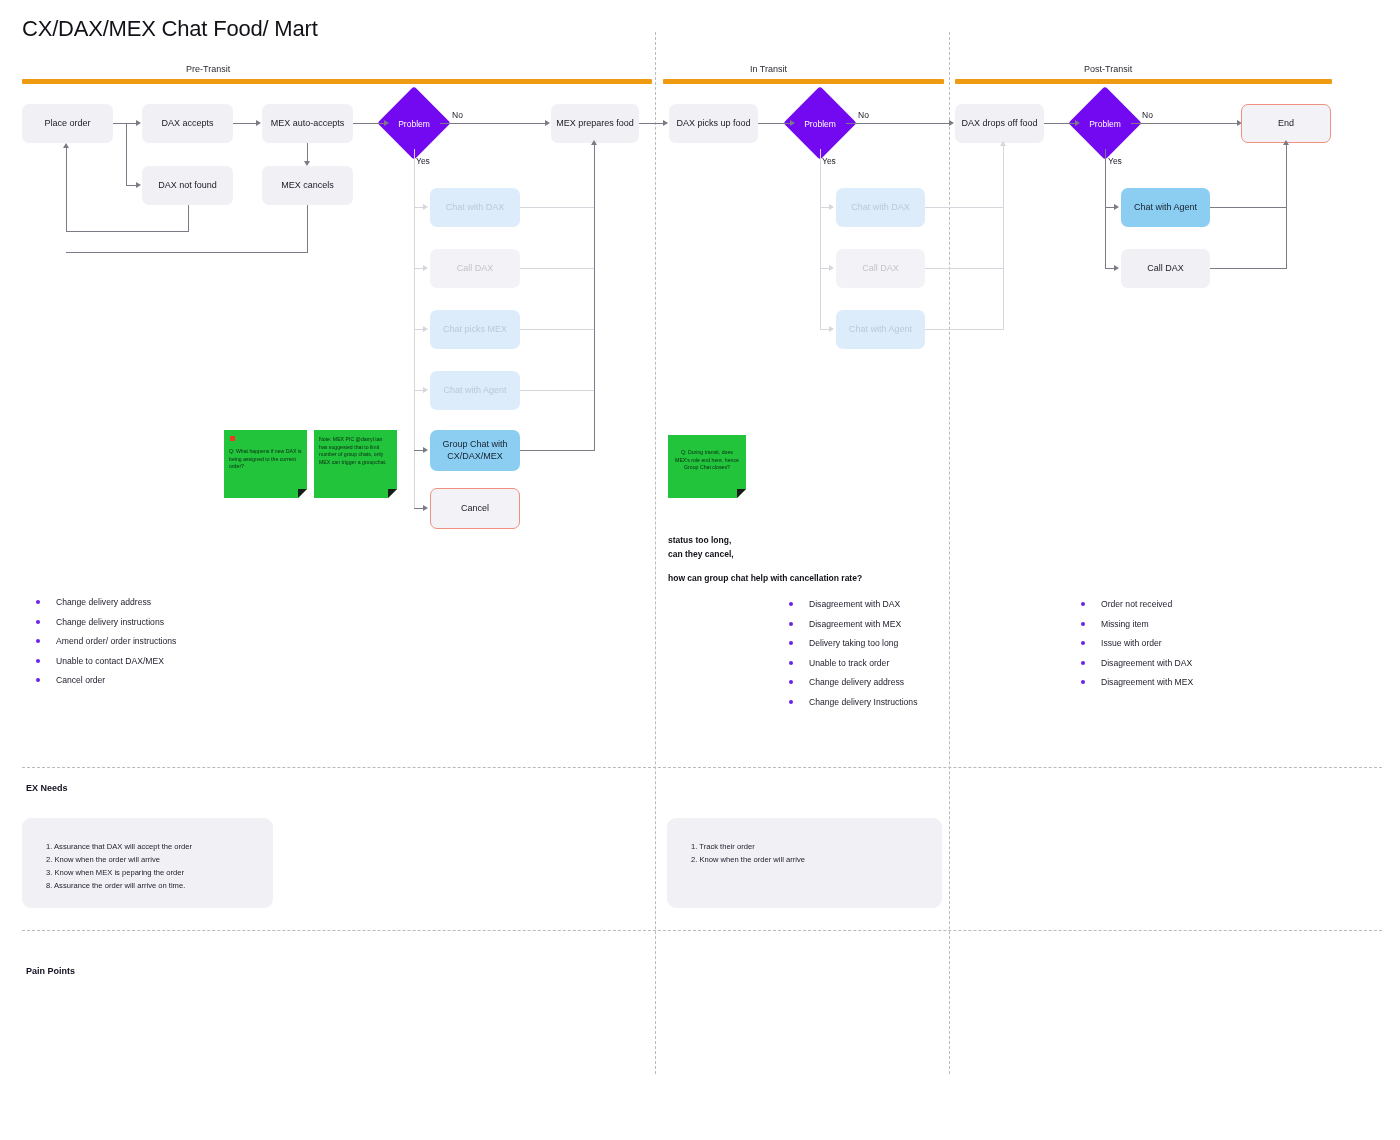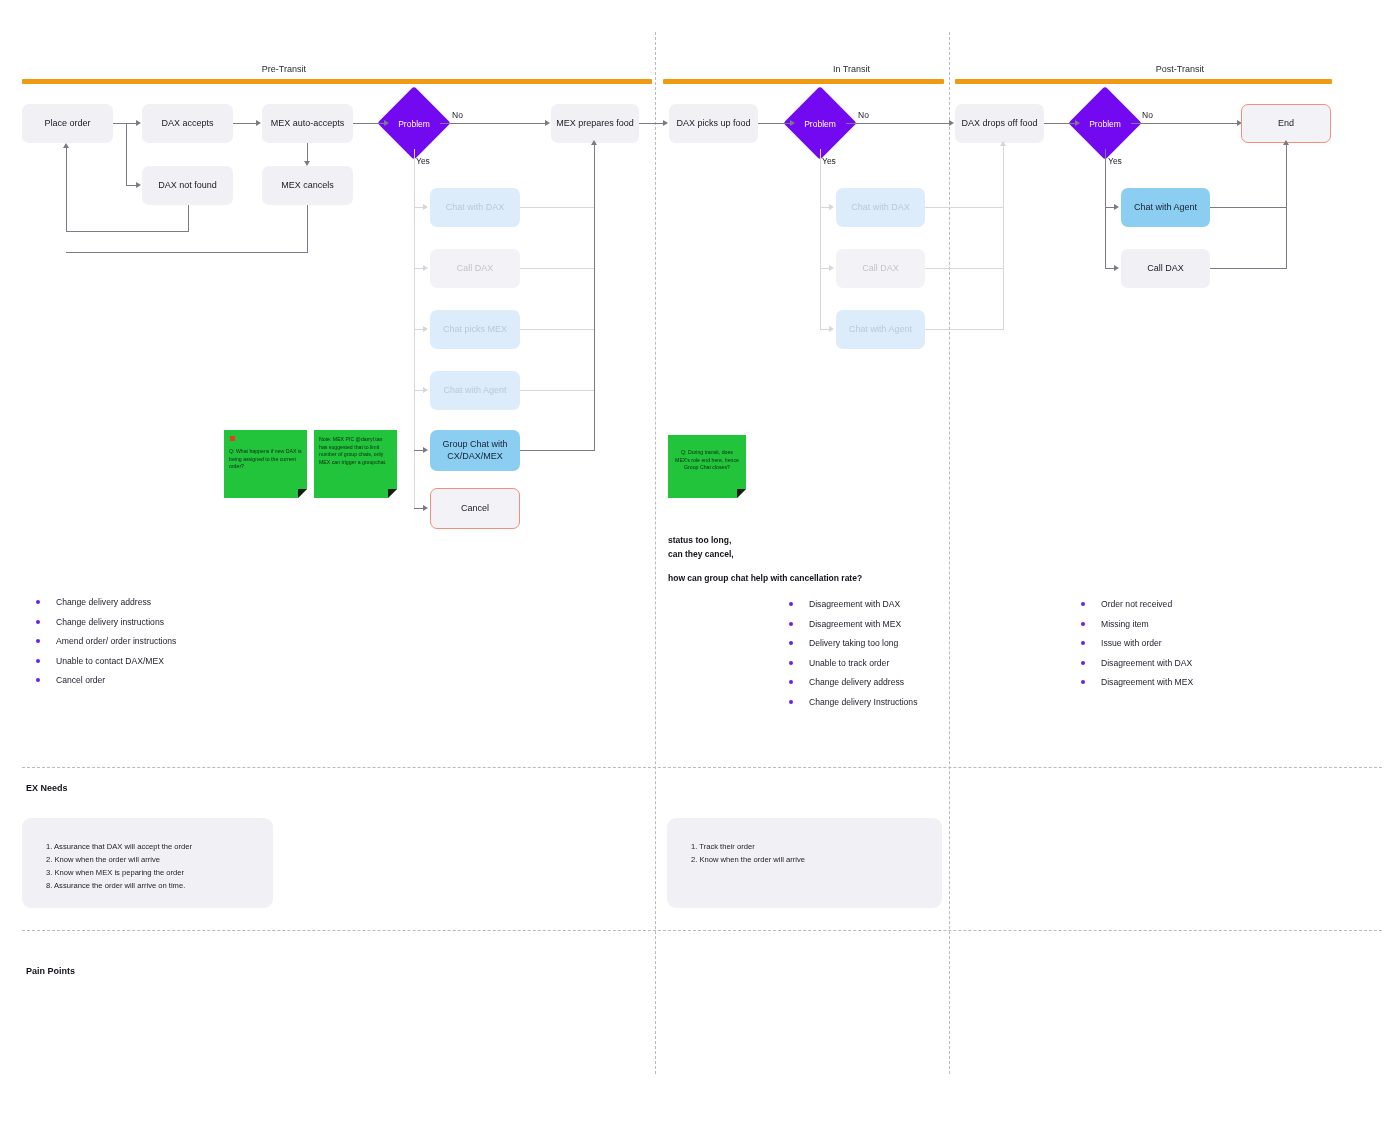--- a/index.html
+++ b/index.html
@@ -26,21 +26,21 @@
     letter-spacing: -0.2px;
     color: #111118;
     white-space: nowrap;
   }
 
   
   .phase-label {
     position: absolute;
     font-size: 9px;
     color: #2b2b35;
-    text-align: right;
+    text-align: left;
     white-space: nowrap;
   }
   .phase-bar {
     position: absolute;
     height: 5px;
     background: #EE9B11;
     border-radius: 1px;
   }
 
   
@@ -209,20 +209,21 @@
     color: #1c1c28;
     line-height: 1.72;
     white-space: nowrap;
   }
 </style>
 </head>
 <body>
 
 <div id="canvas">
 
+  <div id="page-title">CX/DAX/MEX Chat Food/ Mart</div>
 
   <div class="phase-label" style="left:186px; top:64px; width:120px;">Pre-Transit</div>
   <div class="phase-label" style="left:750px; top:64px; width:120px;">In Transit</div>
   <div class="phase-label" style="left:1084px; top:64px; width:120px;">Post-Transit</div>
 
   <div class="phase-bar" style="left:22px; top:79px; width:630px;"></div>
   <div class="phase-bar" style="left:663px; top:79px; width:281px;"></div>
   <div class="phase-bar" style="left:955px; top:79px; width:377px;"></div>
 
   <div class="vdash" style="left:655px; top:32px; height:1042px;"></div>

